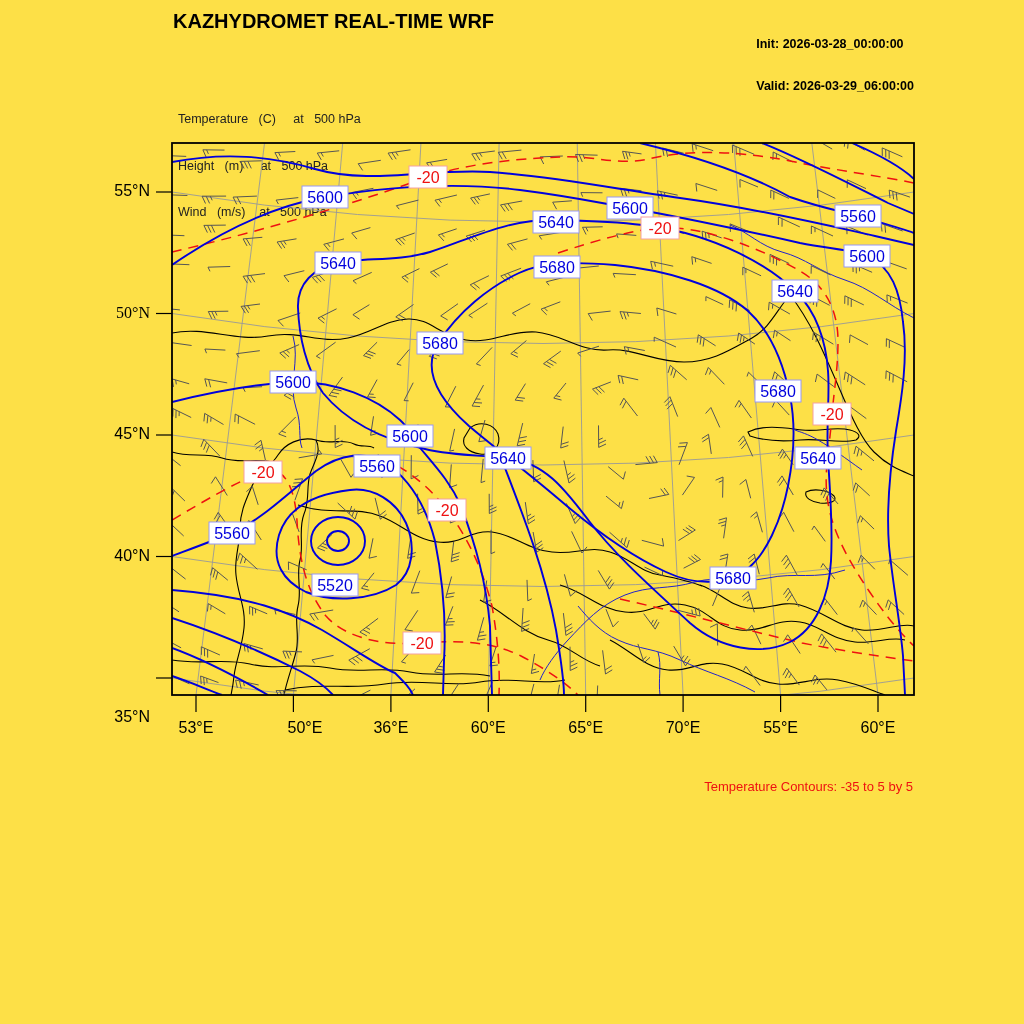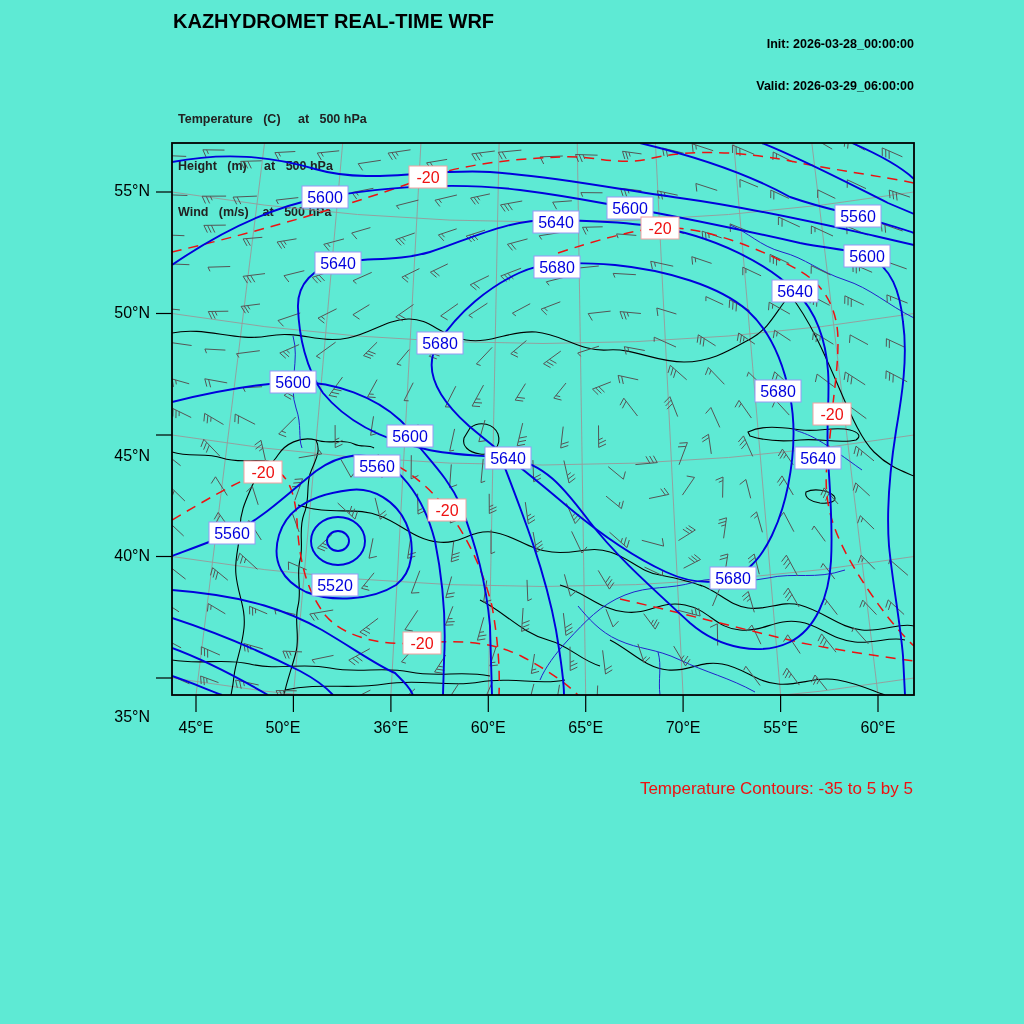--- a/index.html
+++ b/index.html
@@ -1,25 +1,25 @@
 <!DOCTYPE html>
 <html><head>
 <meta charset="utf-8">
 <style>
   html,body{margin:0;padding:0;background:#ffffff;}
-  #page{position:relative;width:1024px;height:1024px;background:#5eead4;overflow:hidden;
+  #page{position:relative;width:1024px;height:1024px;background:#fde047;overflow:hidden;
         font-family:"Liberation Sans","DejaVu Sans",sans-serif;color:#000;}
   #title{position:absolute;left:173px;top:10px;font-size:20px;font-weight:bold;letter-spacing:0px;white-space:pre;}
-  #init-block{position:absolute;right:110px;top:9px;text-align:right;font-size:12.5px;font-weight:bold;line-height:14px;white-space:pre;}
-  #legend{position:absolute;left:178px;top:81px;font-size:12.5px;line-height:15.5px;white-space:pre;color:#222;font-weight:bold;}
+  #init-block{position:absolute;right:110px;top:9px;text-align:left;font-size:12.5px;font-weight:bold;line-height:14px;white-space:pre;}
+  #legend{position:absolute;left:178px;top:81px;font-size:12.5px;line-height:15.5px;white-space:pre;color:#222;}
   #map-wrap{position:absolute;left:0;top:0;}
   .lat-label{position:absolute;width:60px;text-align:right;font-size:16px;color:#000;}
   .lon-label{position:absolute;width:70px;text-align:center;font-size:16px;color:#000;}
   #footer-height{position:absolute;right:111px;top:751px;font-size:15.5px;}
-  #footer-temp{position:absolute;right:111px;top:779px;font-size:17px;text-align:center;}
+  #footer-temp{position:absolute;right:111px;top:779px;font-size:13px;text-align:center;}
 </style>
 </head>
 <body>
 
 <div id="page">
   <div id="title">KAZHYDROMET REAL-TIME WRF</div>
   <div id="init-block">
     <div>Init: 2026-03-28_00:00:00</div>
     <div>Valid: 2026-03-29_06:00:00</div>
   </div>
@@ -510,28 +510,28 @@
           <line x1="156" y1="313.5" x2="172" y2="313.5"></line>
           <line x1="156" y1="435" x2="172" y2="435"></line>
           <line x1="156" y1="556.5" x2="172" y2="556.5"></line>
           <line x1="156" y1="678" x2="172" y2="678"></line>
         </g>
       </svg>
   </div>
 
   <div id="lat-axis">
       <div class="lat-label" style="left: 90px; top: 182px;">55°N</div>
-      <div class="lat-label" style="left: 90px; top: 303.5px;">50°N</div>
-      <div class="lat-label" style="left: 90px; top: 447px;">45°N</div>
+      <div class="lat-label" style="left: 90px; top: 303.5px; font-family: Liberation Serif, serif;">50°N</div>
+      <div class="lat-label" style="left: 90px; top: 425px;">45°N</div>
       <div class="lat-label" style="left: 90px; top: 546.5px; text-align: right;">40°N</div>
       <div class="lat-label" style="left: 90px; top: 708px;">35°N</div>
     </div>
   <div id="lon-axis">
-      <div class="lon-label" style="left: 161px; top: 719px;">45°E</div>
-      <div class="lon-label" style="left: 248px; top: 719px;">50°E</div>
+      <div class="lon-label" style="left: 161px; top: 719px;">53°E</div>
+      <div class="lon-label" style="left: 270px; top: 719px;">50°E</div>
       <div class="lon-label" style="left: 355.9px; top: 719px;">36°E</div>
       <div class="lon-label" style="left: 453.3px; top: 719px;">60°E</div>
       <div class="lon-label" style="left: 550.7px; top: 719px;">65°E</div>
       <div class="lon-label" style="left: 648.1px; top: 719px;">70°E</div>
       <div class="lon-label" style="left: 745.6px; top: 719px;">55°E</div>
       <div class="lon-label" style="left: 843px; top: 719px;">60°E</div>
     </div>
 
   <div id="footer-temp" style="color: rgb(238, 17, 17);">Temperature Contours: -35 to 5 by 5</div>
 </div>

